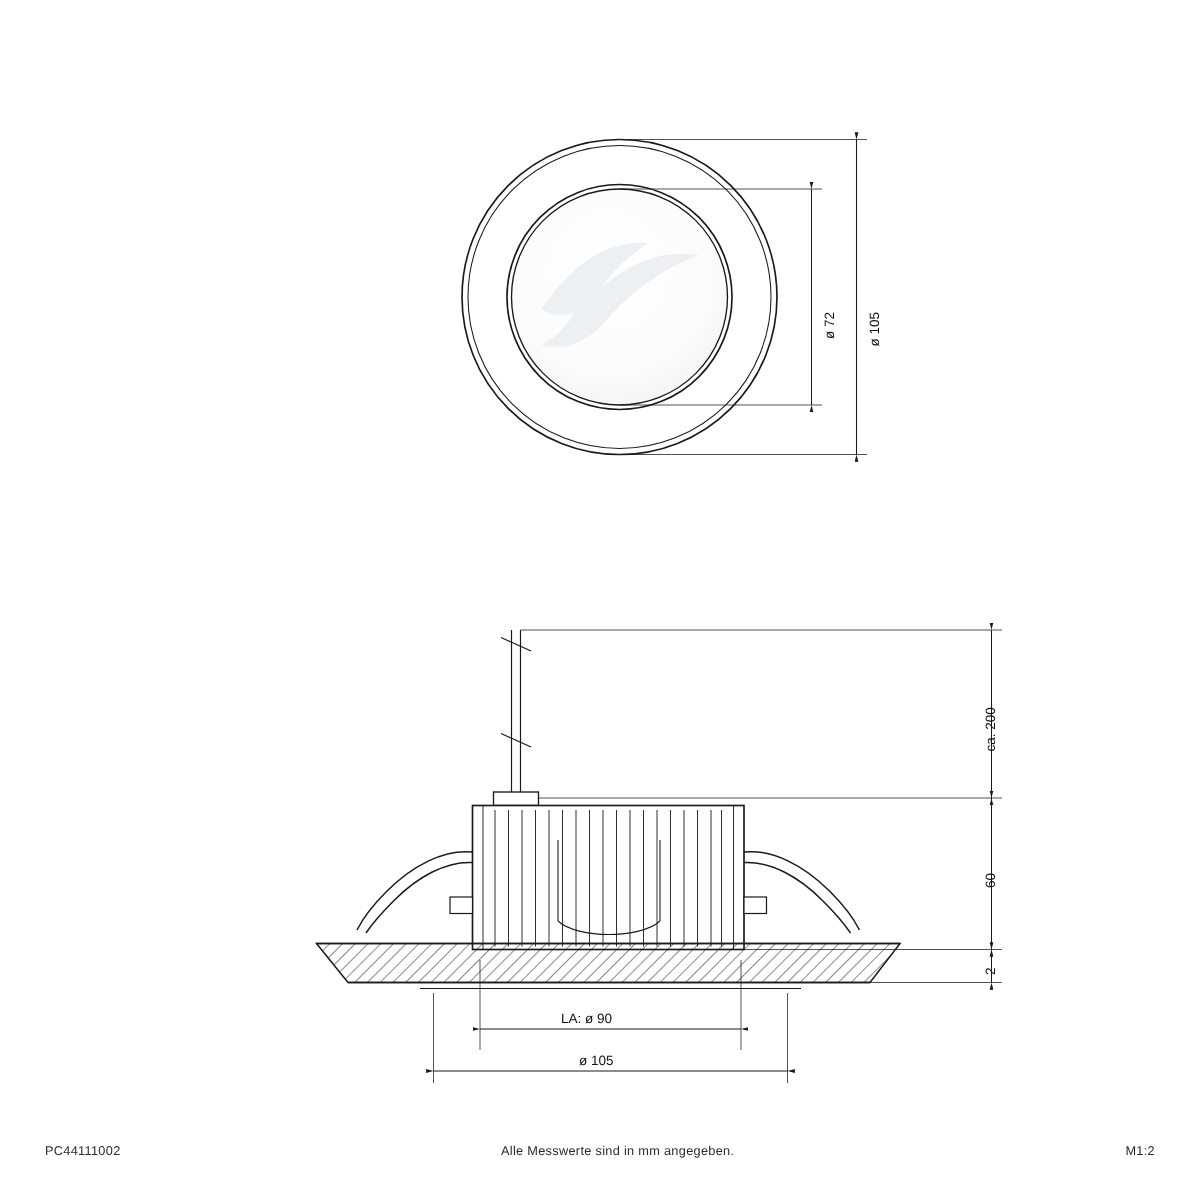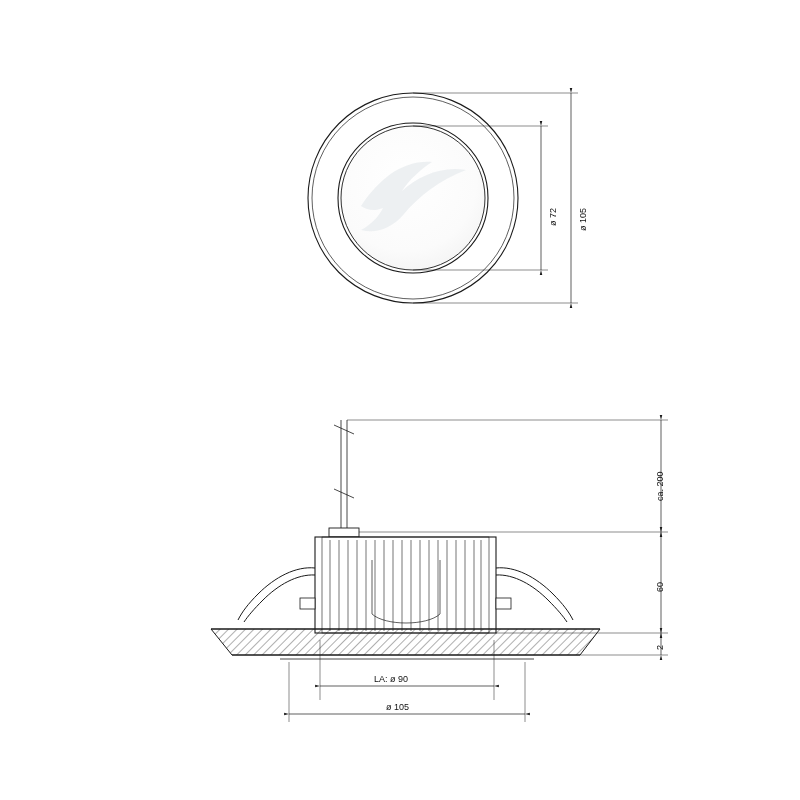--- a/index.html
+++ b/index.html
@@ -176,14 +176,19 @@
   <div class="dim-label rot90" style="left:548px; top:226px;">ø 72</div>
   <div class="dim-label rot90" style="left:578px; top:231px;">ø 105</div>
 
   <div class="dim-label rot90" style="left:655px; top:501px;">ca. 200</div>
   <div class="dim-label rot90" style="left:655px; top:592px;">60</div>
   <div class="dim-label rot90" style="left:655px; top:650px;">2</div>
 
   <div class="dim-label" style="left:374px; top:674px;">LA: ø 90</div>
   <div class="dim-label" style="left:386px; top:702px;">ø 105</div>
 
+  <div class="footer">
+    <div class="footer-text footer-left">PC44111002</div>
+    <div class="footer-text footer-mid">Alle Messwerte sind in mm angegeben.</div>
+    <div class="footer-text footer-right">M1:2</div>
+  </div>
 
 </div>
 
 </body></html>

